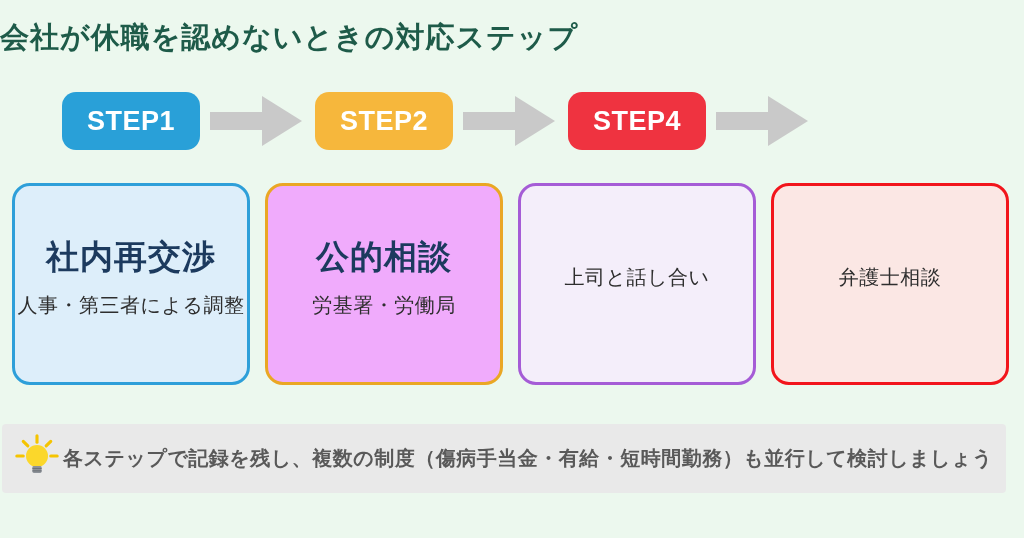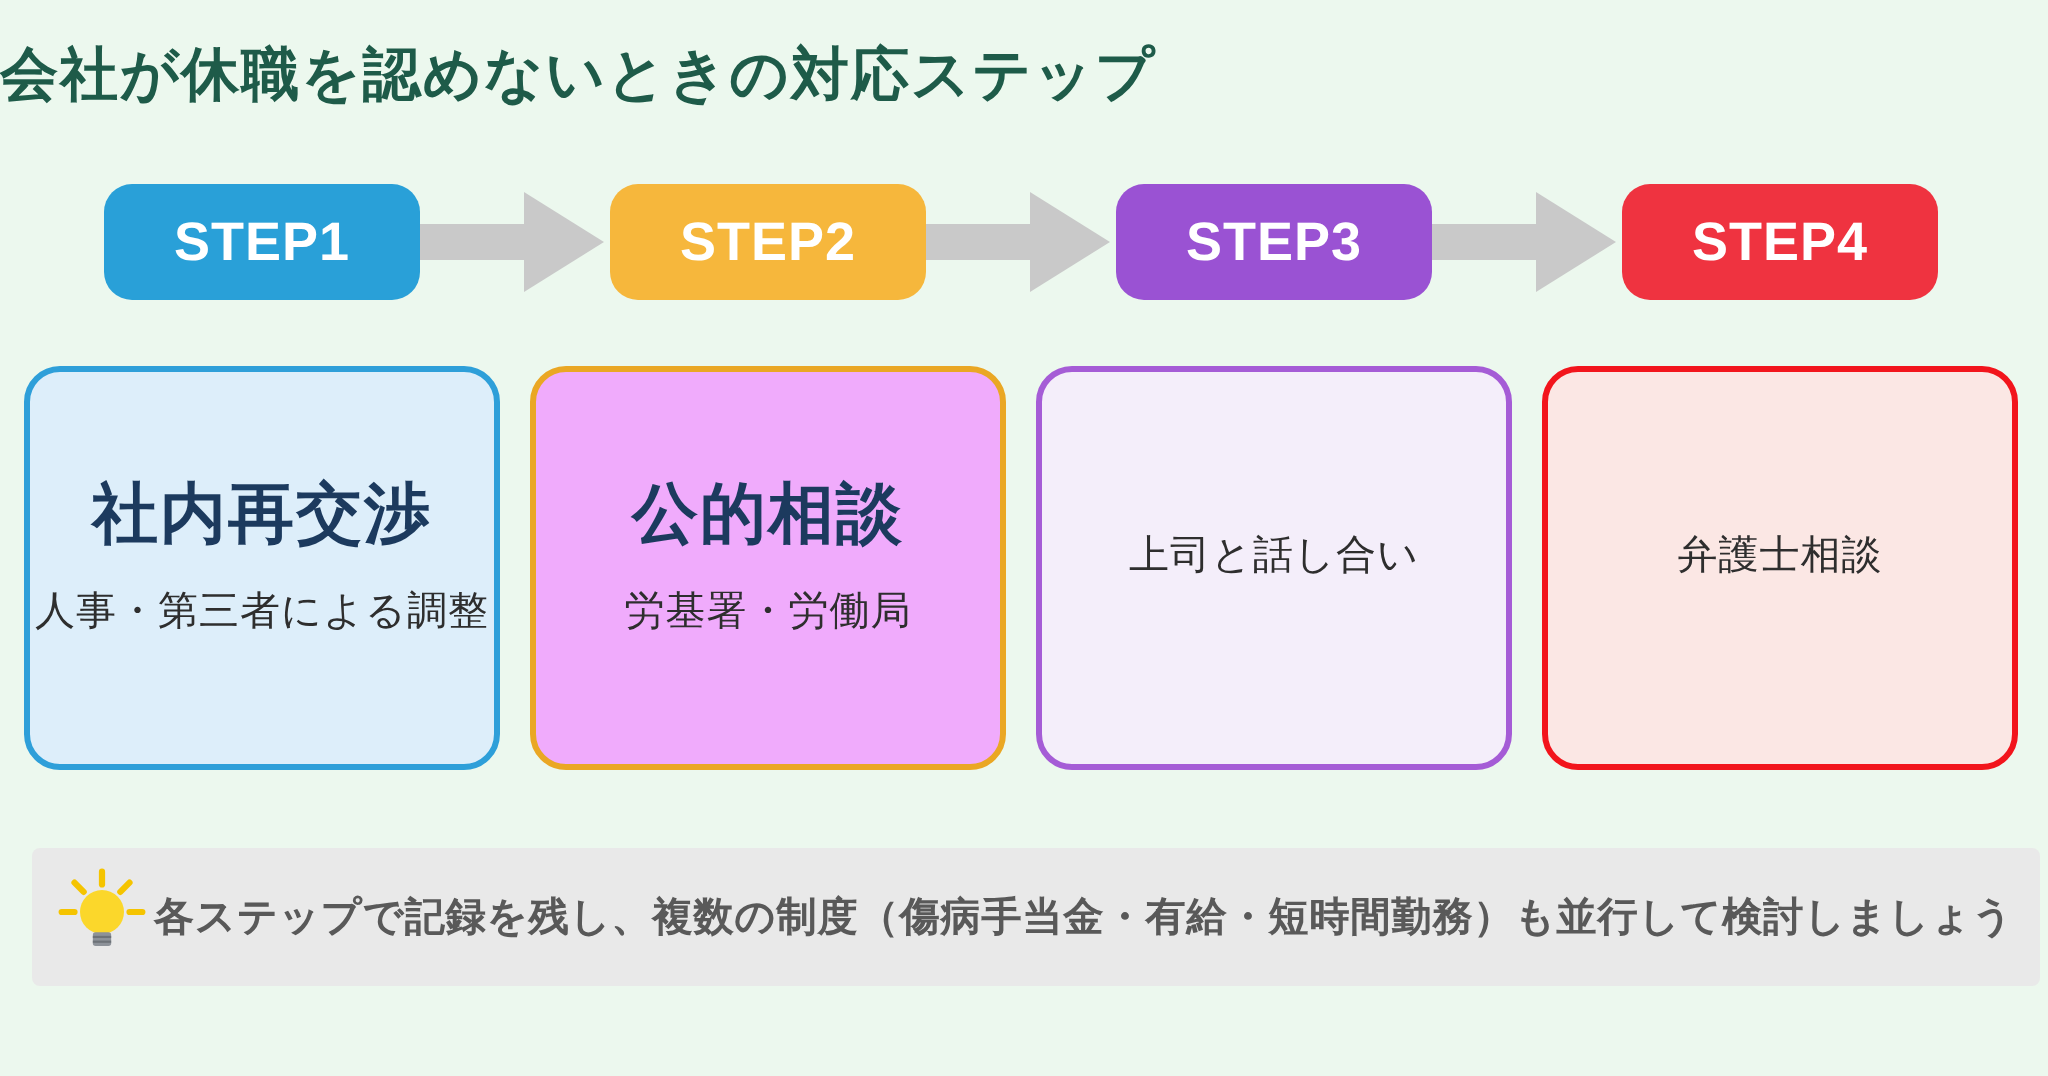--- a/index.html
+++ b/index.html
@@ -26,21 +26,21 @@
     height: 58px;
     display: flex;
     gap: 15px;
   }
   .step-col {
     width: 238px;
     display: flex;
     justify-content: center;
   }
   .step-badge {
-    width: 158px;
+    width: 138px;
     height: 58px;
     border-radius: 14px;
     color: #ffffff;
     font-size: 27px;
     font-weight: 800;
     display: flex;
     align-items: center;
     justify-content: center;
     letter-spacing: 0.5px;
   }
@@ -81,21 +81,21 @@
   }
   .card-subtitle {
     font-size: 20px;
     font-weight: 500;
     color: #2e2e2e;
     letter-spacing: 0.5px;
   }
   .footer-note {
     position: absolute;
     top: 424px;
-    left: 16px;
+    left: 2px;
     width: 1004px;
     height: 69px;
     border-radius: 4px;
     display: flex;
     align-items: center;
     justify-content: center;
     gap: 4px;
   }
   .footer-text {
     font-size: 20px;
@@ -110,23 +110,20 @@
 <div class="page" style="background: rgb(236, 248, 238);">
 
   <h1 class="main-title" style="color: rgb(30, 91, 73);">会社が休職を認めないときの対応ステップ</h1>
 
   <div class="steps-row">
     <div class="step-col">
       <div class="step-badge" style="background: rgb(41, 160, 216);">STEP1</div>
     </div>
     <div class="step-col">
       <div class="step-badge" style="background: rgb(246, 183, 60);">STEP2</div>
-    </div>
-    <div class="step-col">
-      <div class="step-badge" style="background: rgb(154, 82, 211);">STEP3</div>
     </div>
     <div class="step-col">
       <div class="step-badge" style="background: rgb(239, 51, 64);">STEP4</div>
     </div>
 
     <svg class="flow-arrow arrow-1" viewBox="0 0 92 50">
       <polygon points="0,16 52,16 52,0 92,25 52,50 52,34 0,34" style="fill: rgb(201, 201, 201);"></polygon>
     </svg>
     <svg class="flow-arrow arrow-2" viewBox="0 0 92 50">
       <polygon points="0,16 52,16 52,0 92,25 52,50 52,34 0,34" style="fill: rgb(201, 201, 201);"></polygon>

